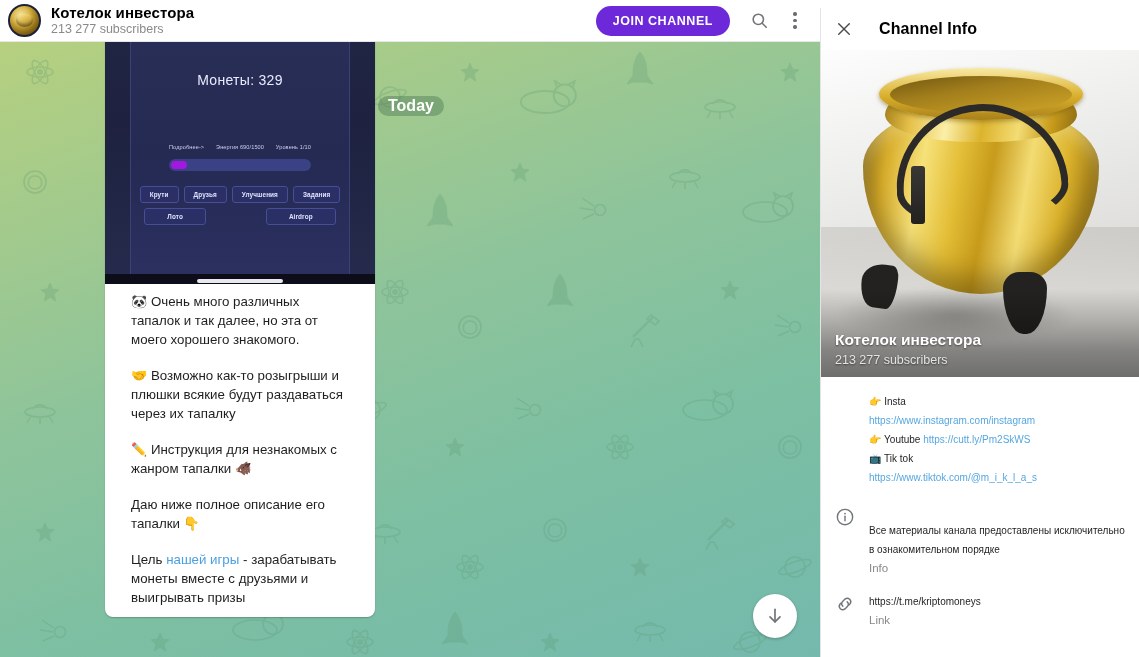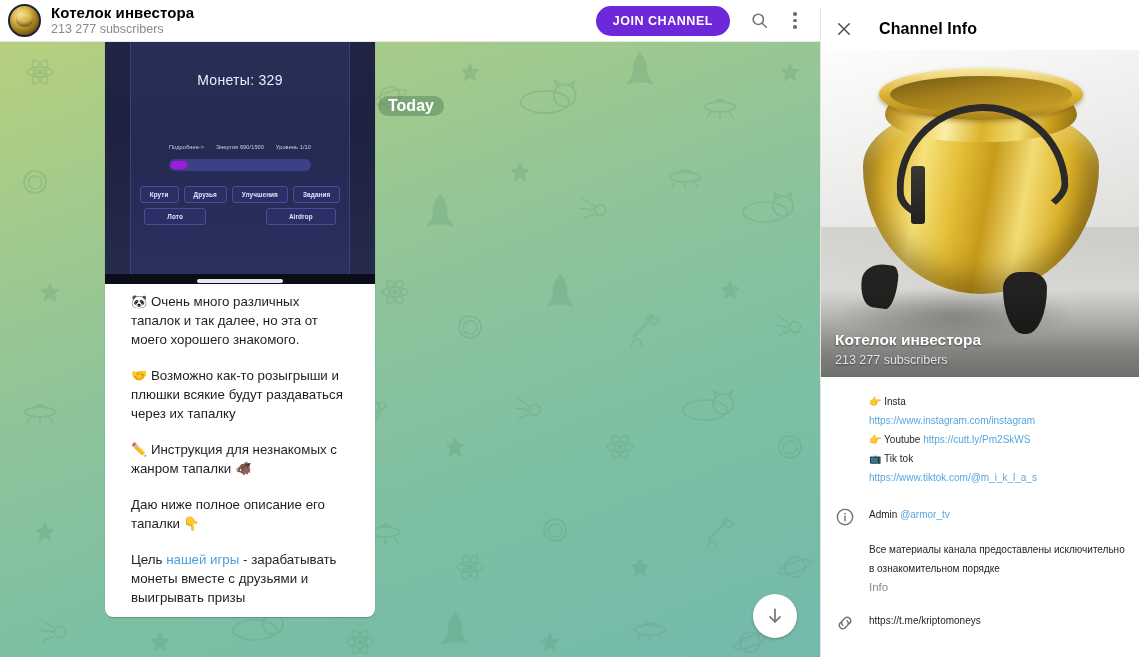--- a/index.html
+++ b/index.html
@@ -575,35 +575,33 @@
 
       <div class="info-row">
         <div class="ricon">
           <svg width="20" height="20" viewBox="0 0 24 24" fill="none" stroke="currentColor" stroke-width="1.7">
             <circle cx="12" cy="12" r="9.2"></circle>
             <line x1="12" y1="11" x2="12" y2="16.6" stroke-linecap="round"></line>
             <circle cx="12" cy="7.8" r="1.05" fill="currentColor" stroke="none"></circle>
           </svg>
         </div>
         <div class="rbody">
-          <div class="rtext">
-            <span>Admin </span><a href="#">@armor_tv</a>
-          </div>
           <div class="rtext" style="margin-top:16px">Все материалы канала предоставлены исключительно в ознакомительном порядке</div>
           <div class="rlabel">Info</div>
         </div>
       </div>
 
       <div class="info-row">
         <div class="ricon">
           <svg width="20" height="20" viewBox="0 0 24 24" fill="none" stroke="currentColor" stroke-width="1.7" stroke-linecap="round">
             <path d="M9.4,14.6 a4.2,4.2 0 0 1 0,-5.9 l2.6,-2.6 a4.2,4.2 0 0 1 5.9,5.9 l-1.3,1.3"></path>
             <path d="M14.6,9.4 a4.2,4.2 0 0 1 0,5.9 l-2.6,2.6 a4.2,4.2 0 0 1 -5.9,-5.9 l1.3,-1.3"></path>
           </svg>
         </div>
         <div class="rbody">
           <div class="rtext">https://t.me/kriptomoneys</div>
+          <div class="rlabel">Link</div>
         </div>
       </div>
 
     </div>
   </div>
 </div>
 
 </body></html>

